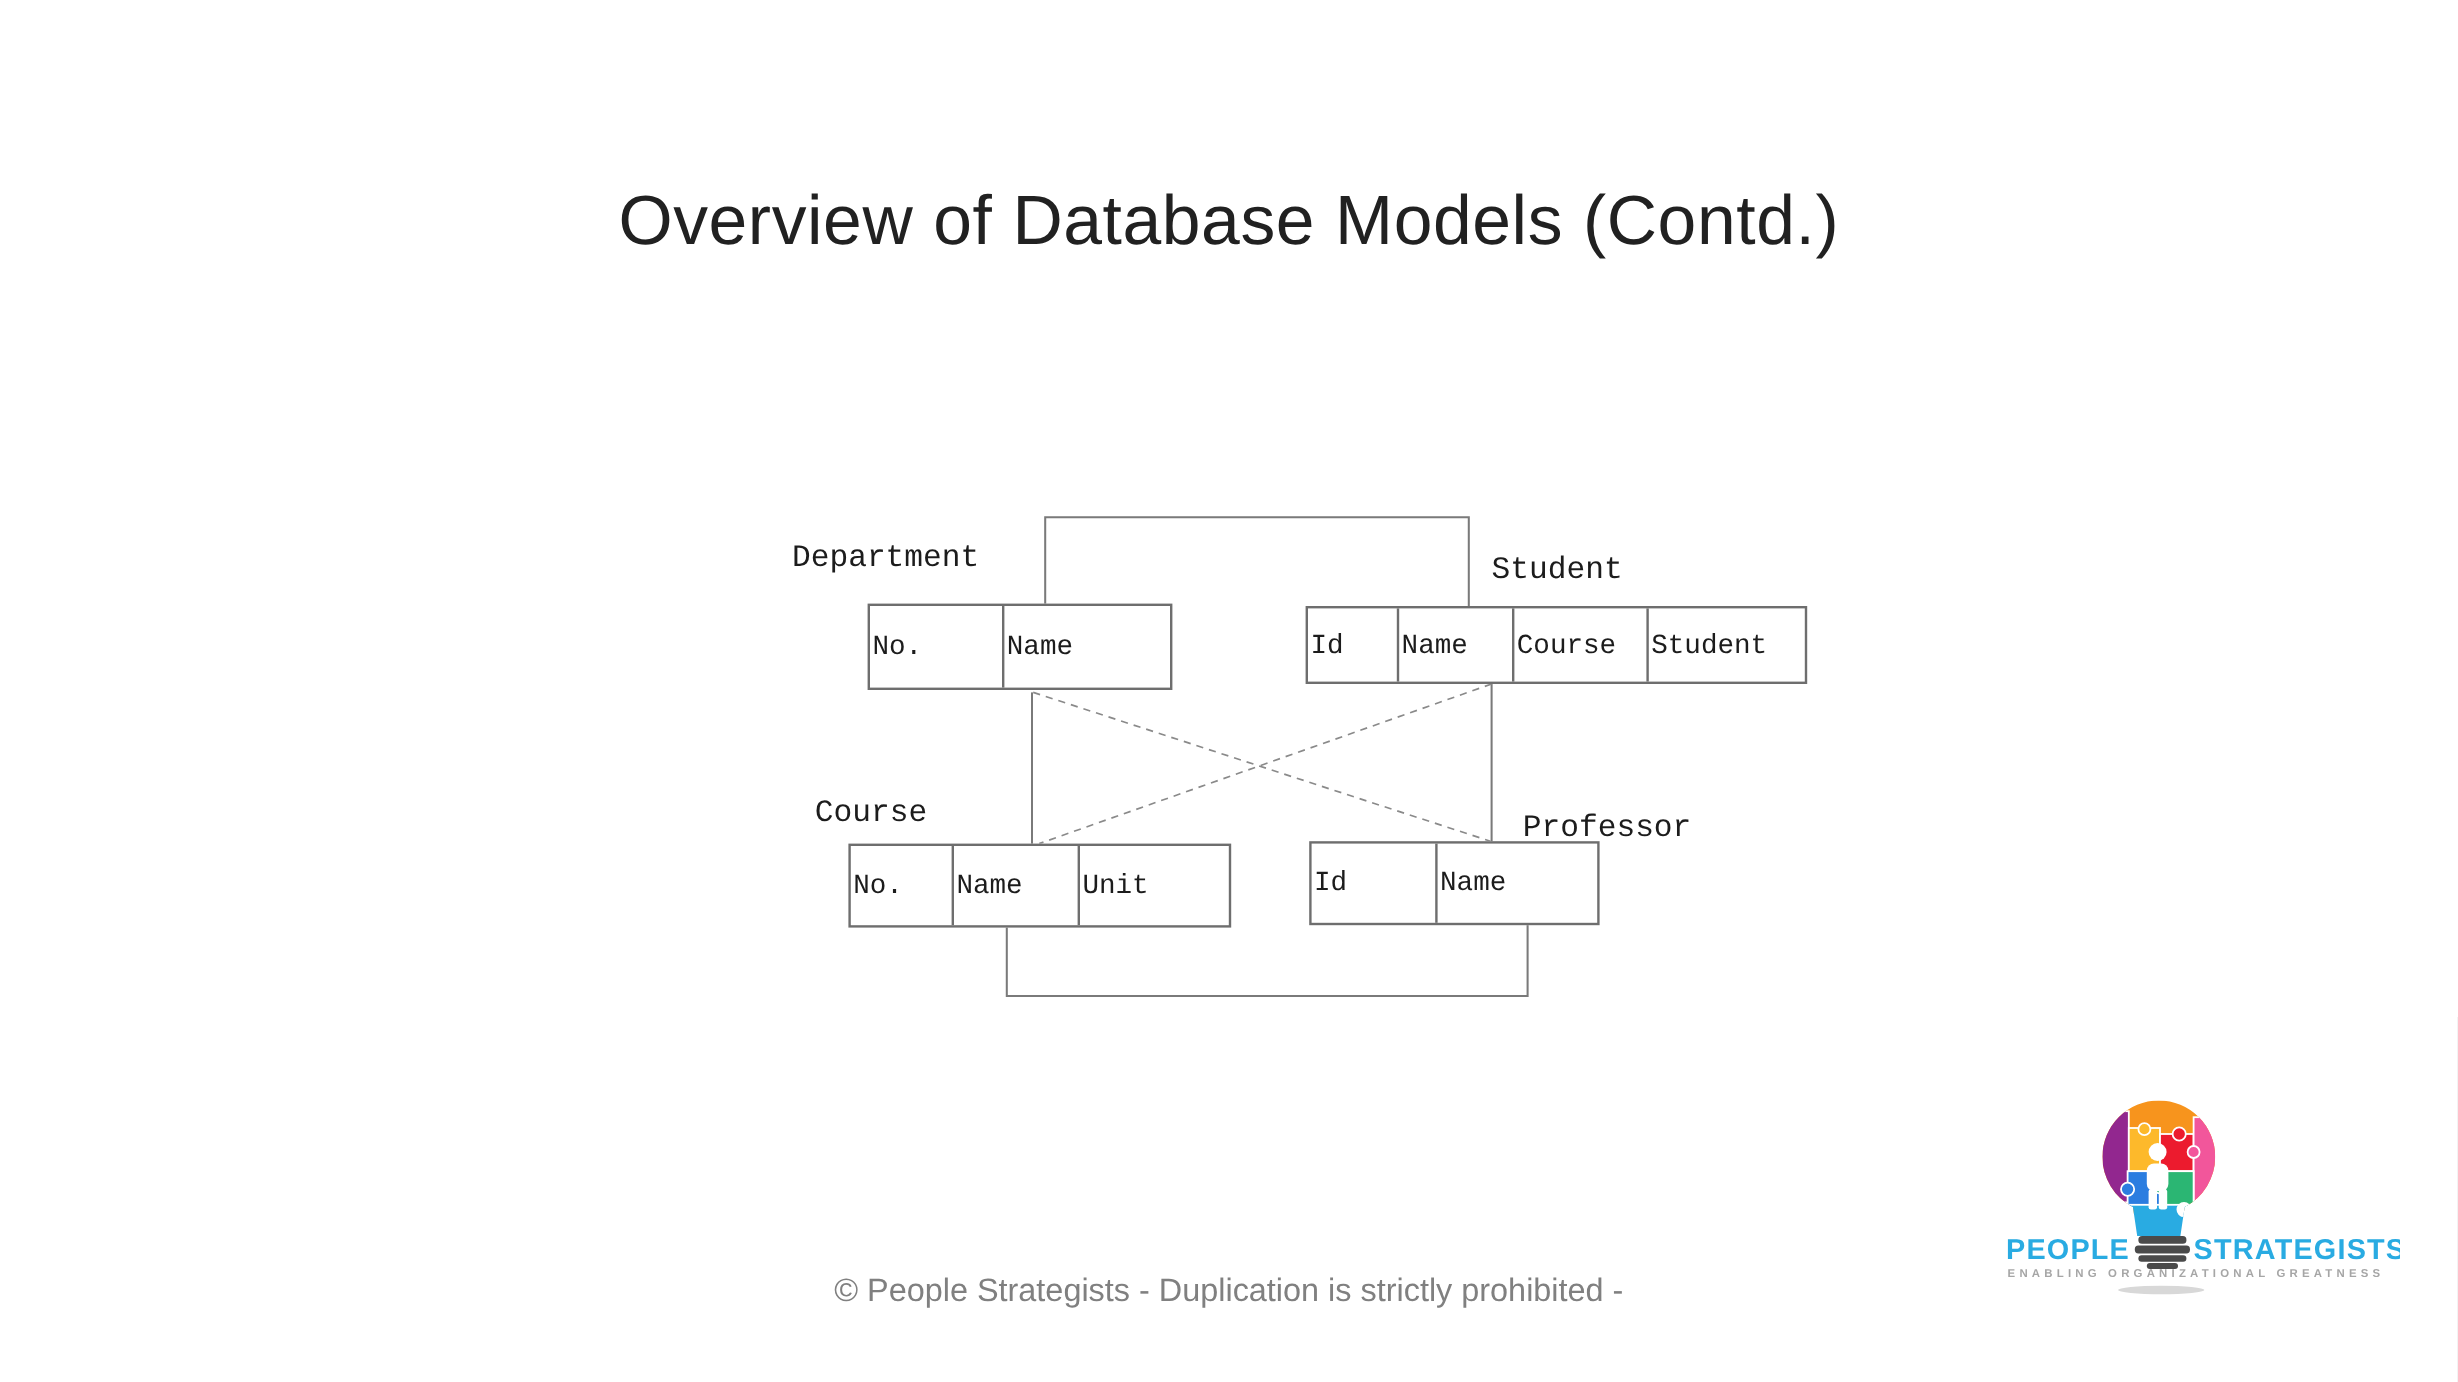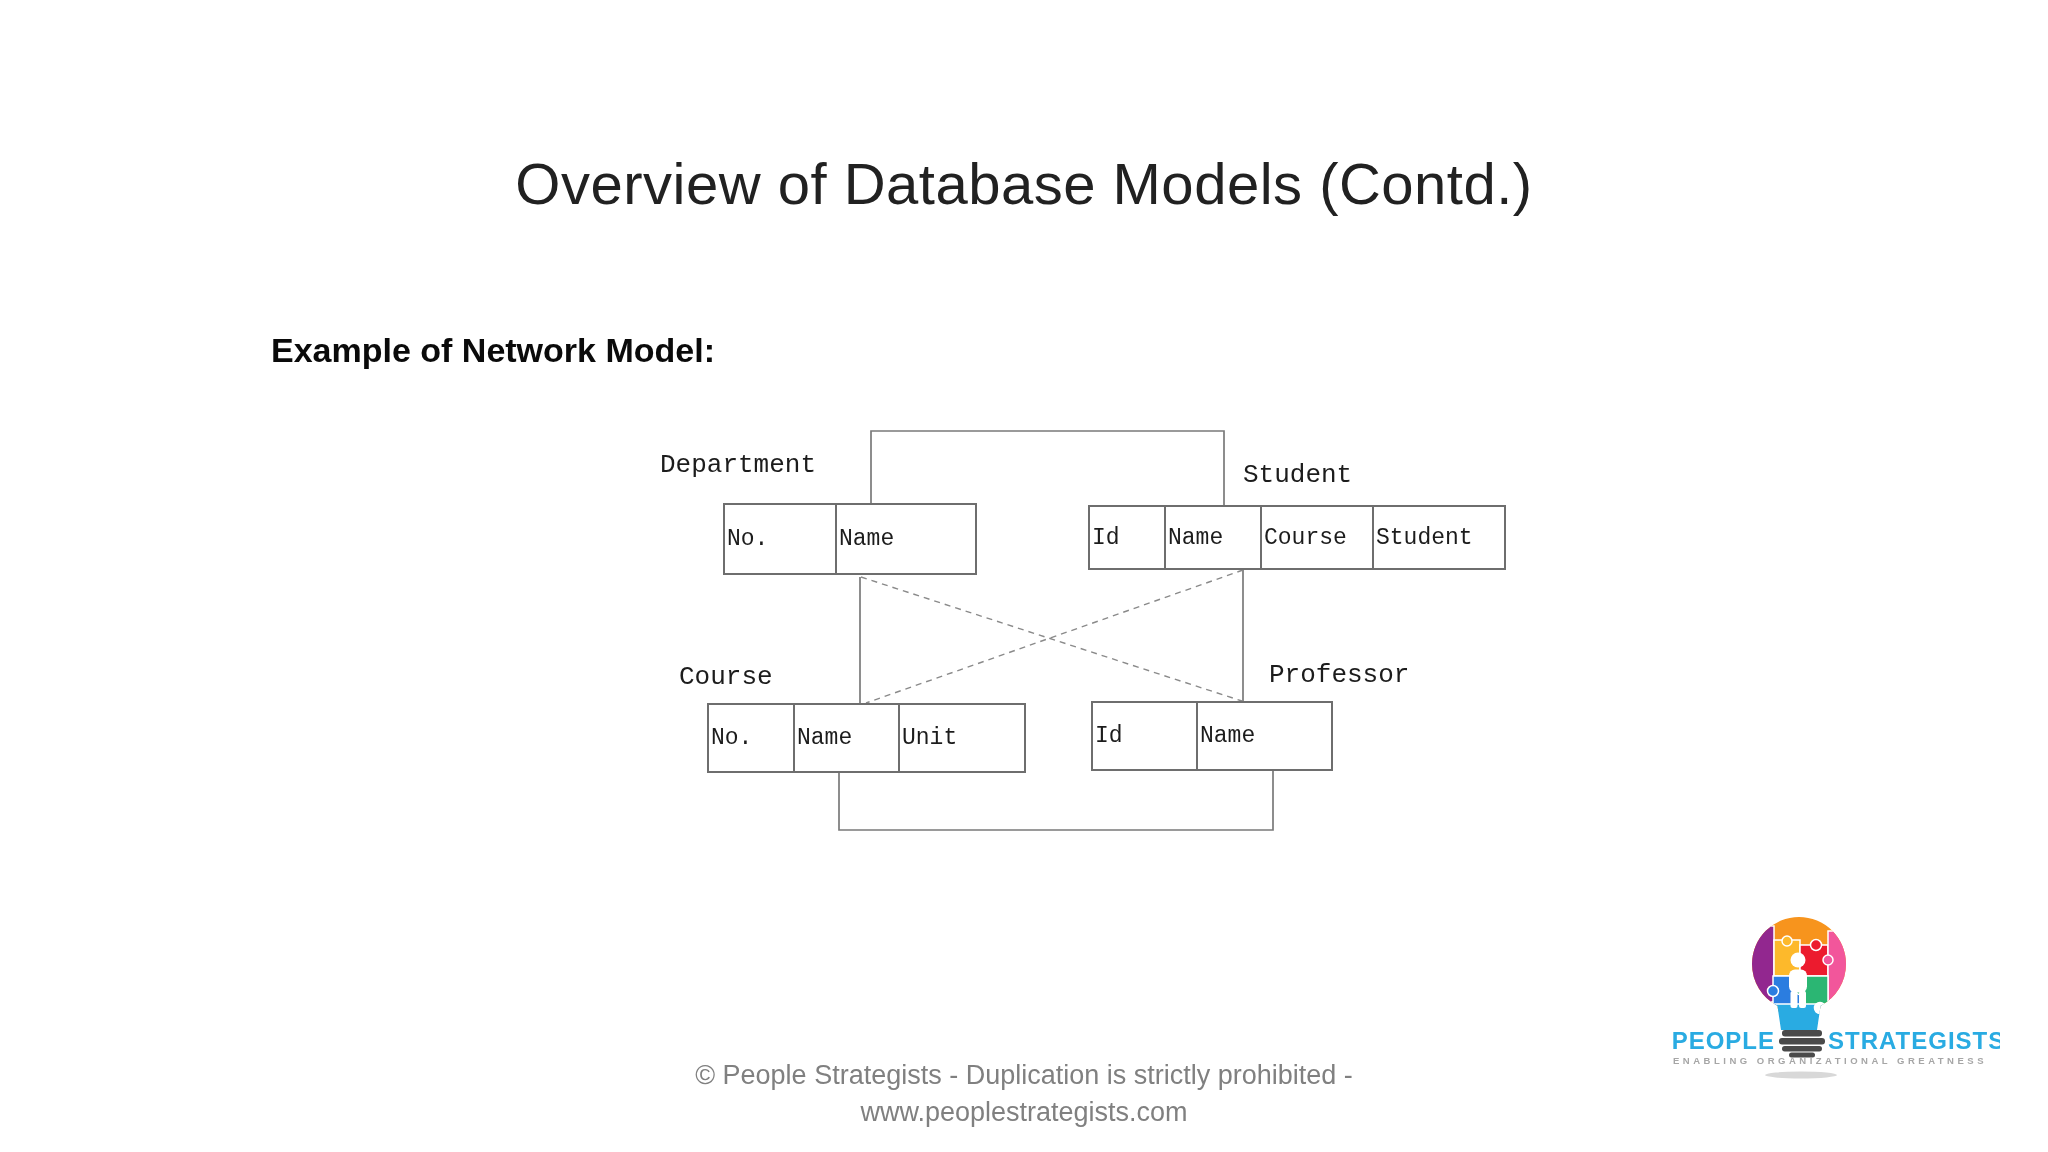--- a/index.html
+++ b/index.html
@@ -53,21 +53,20 @@
   .logo .tagline { font-size:9.5px; font-weight:600; letter-spacing:3.5px; fill:#a6a6a6; }
   .logo .piece { stroke:#ffffff; stroke-width:1.5px; }
 </style>
 </head>
 <body>
 
 <div class="slide">
 
   <h1 class="title">Overview of Database Models (Contd.)</h1>
 
-  <div class="subtitle">Example of Network Model:</div>
 
   <div class="diagram">
 
     <svg class="connectors" viewBox="0 0 700 420">
       <g class="solid" stroke="#7a7a7a">
         <polyline points="221,81 221,6 574,6 574,81"></polyline>
         <line x1="210" y1="152" x2="210" y2="279"></line>
         <line x1="593" y1="145" x2="593" y2="277"></line>
         <polyline points="189,347 189,405 623,405 623,345"></polyline>
       </g>
@@ -91,31 +90,30 @@
       <div class="cell" style="width:130px;">Student</div>
     </div>
 
     <div class="tlabel" style="left:679px; top:662px;">Course</div>
     <div class="rtable" style="left:707px; top:703px; width:319px; height:70px;">
       <div class="cell" style="width:86px;">No.</div>
       <div class="cell" style="width:105px;">Name</div>
       <div class="cell" style="width:124px;">Unit</div>
     </div>
 
-    <div class="tlabel" style="left:1269px; top:660px;">Professor</div>
+    <div class="tlabel" style="left:1269px; top:675px;">Professor</div>
     <div class="rtable" style="left:1091px; top:701px; width:242px; height:70px;">
       <div class="cell" style="width:105px;">Id</div>
       <div class="cell" style="width:133px;">Name</div>
     </div>
 
   </div>
 
   <div class="footer">
     <div>© People Strategists - Duplication is strictly prohibited -</div>
-    <div>www.peoplestrategists.com</div>
   </div>
 
   <svg class="logo" viewBox="0 0 330 190">
     <defs>
       <clipPath id="bulbClip">
         <circle cx="129" cy="66" r="47"></circle>
         <path d="M106,98 L152,98 L147,132 L111,132 Z"></path>
       </clipPath>
     </defs>
 

